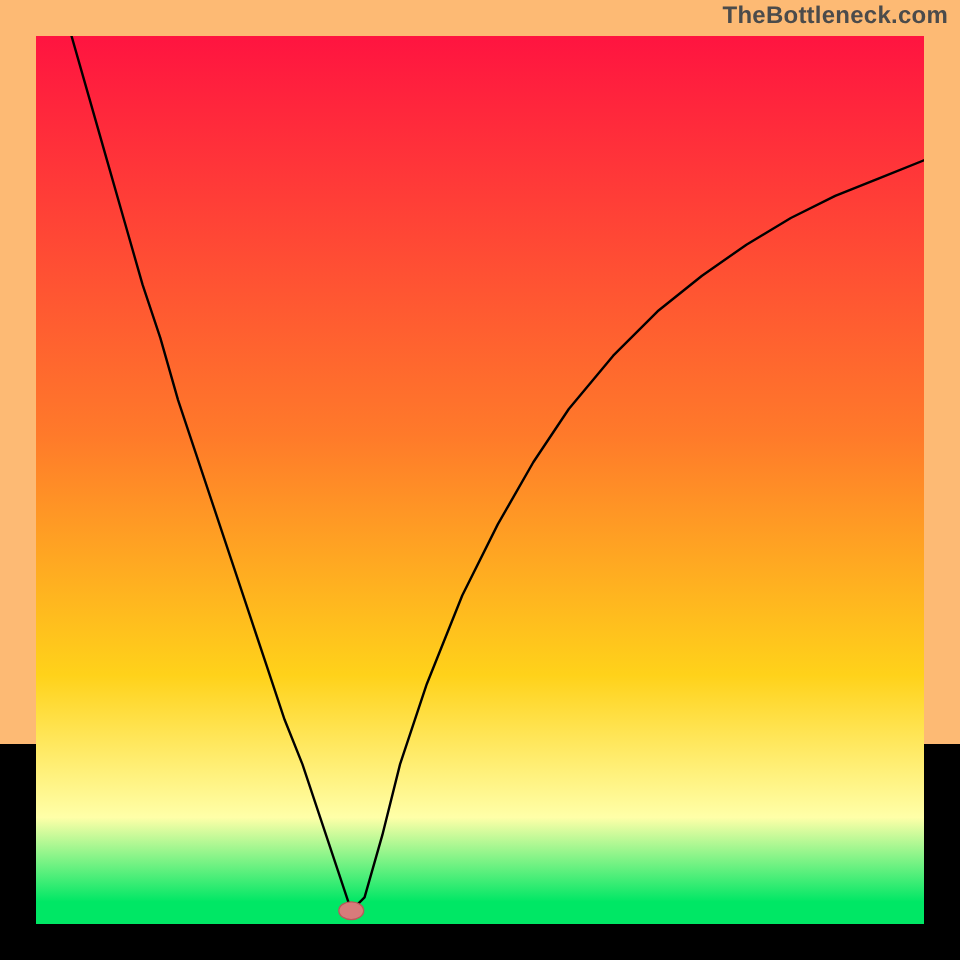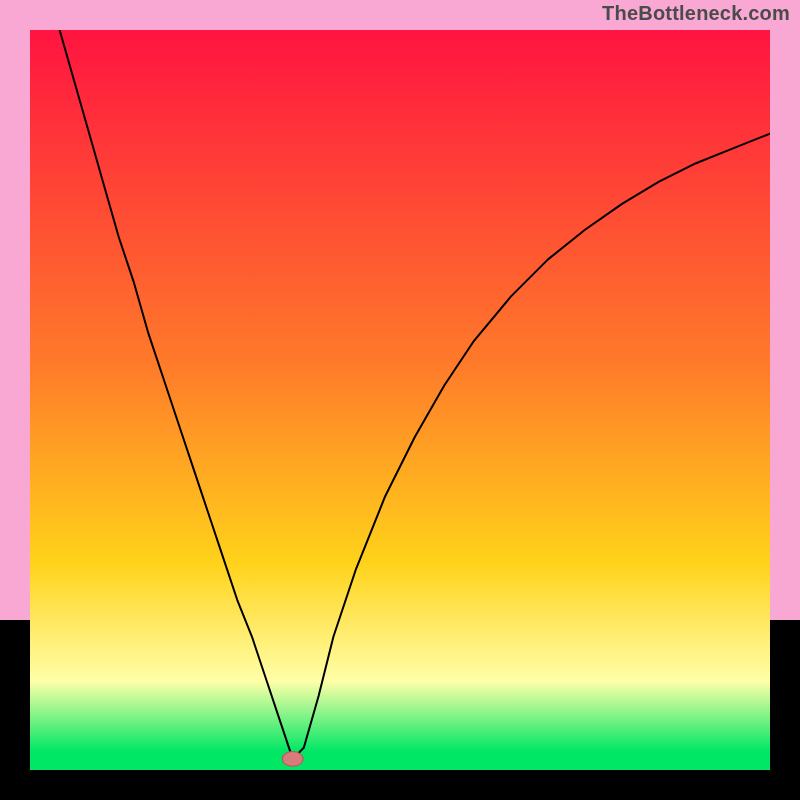--- a/index.html
+++ b/index.html
@@ -8,21 +8,21 @@
     width: 800px;
     height: 800px;
     background: #000;
     font-family: Arial, Helvetica, sans-serif;
     overflow: hidden;
   }
   .frame {
     position: relative;
     width: 800px;
     height: 620px;
-    background: #f9a8d4;
+    background: #fdba74;
   }
   .watermark {
     position: absolute;
     top: 2px;
     right: 10px;
     color: #4b4b4b;
     font-size: 20px;
     font-weight: 600;
     letter-spacing: 0.2px;
     user-select: none;

